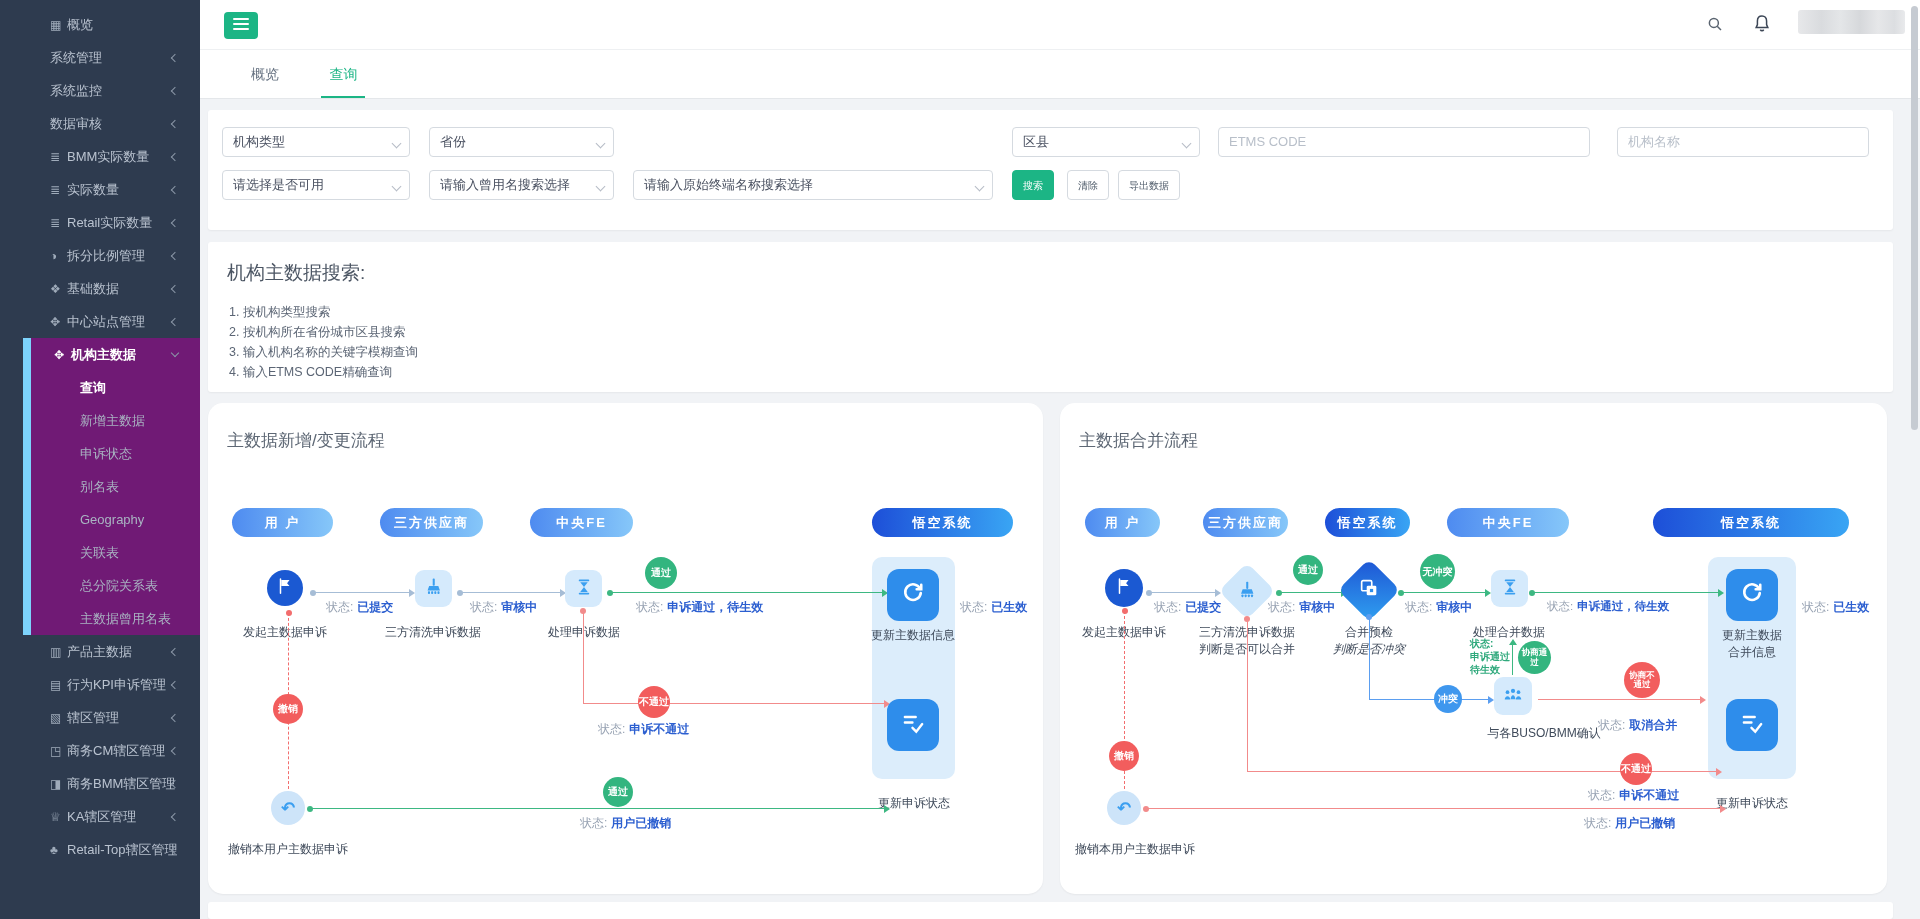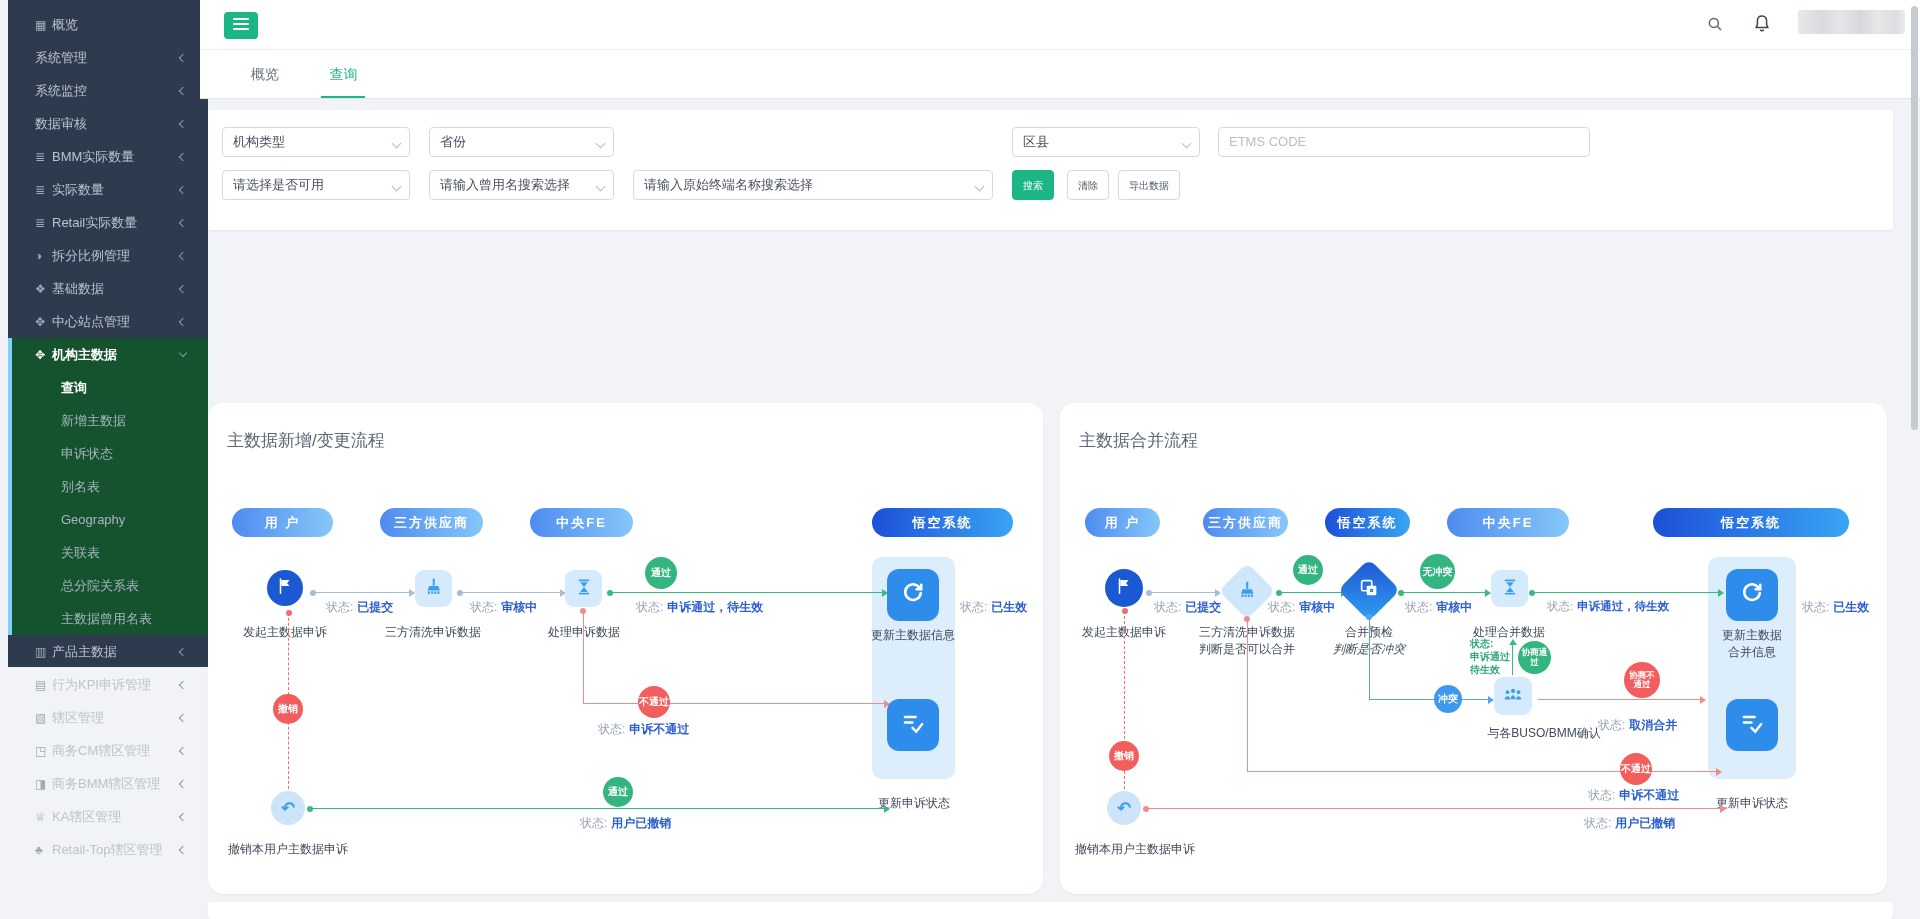--- a/index.html
+++ b/index.html
@@ -1,28 +1,28 @@
 <!DOCTYPE html>
 <html><head>
 <meta charset="utf-8">
 <style>
   html,body{margin:0;padding:0;background:#e9ebee;}
   *{box-sizing:border-box;}
   #app{position:relative;width:1920px;height:919px;background:#f1f3f6;overflow:hidden;
        font-family:"Liberation Sans","DejaVu Sans",sans-serif;color:#495060;}
 
   
-  #sidebar{position:absolute;left:8px;top:0;width:200px;height:667px;background:#2e3b4f;padding-top:8px;}
+  #sidebar{position:absolute;left:0;top:0;width:200px;height:919px;background:#2e3b4f;padding-top:8px;padding-left:23px;}
   .sbi{position:relative;height:33px;line-height:33px;padding-left:27px;font-size:13px;color:#bac3d0;cursor:pointer;white-space:nowrap;}
   .sbi .sbic{display:inline-block;width:17px;font-size:12px;color:#9fabba;}
   .sbi .sbl{vertical-align:top;}
   .chev{position:absolute;right:22px;top:14px;width:6px;height:6px;border-left:1px solid #8b97a7;border-bottom:1px solid #8b97a7;}
   .chev.l{transform:rotate(45deg);}
   .chev.d{transform:rotate(-45deg);top:12px;}
-  #sb-group{background:#14532d;border-left:4px solid #7dd3fc;}
+  #sb-group{background:#701a75;border-left:8px solid #7dd3fc;}
   #sb-group .sbi{padding-left:23px;}
   #sb-group .sbi.parent{color:#fff;font-weight:700;}
   #sb-group .sbi.parent .sbic{color:#fff;}
   .sbi.child{padding-left:49px !important;color:#a9b4c2;}
   .sbi.child.on{color:#fff;font-weight:700;}
 
   
   #header{position:absolute;left:200px;top:0;width:1720px;height:50px;background:#fff;border-bottom:1px solid #eef0f2;}
   #hamburger{position:absolute;left:24px;top:12px;width:34px;height:27px;background:#1cb585;border-radius:4px;cursor:pointer;padding:6px 9px;}
   #hamburger i{display:block;height:2px;background:#fff;margin-bottom:3px;border-radius:1px;}
@@ -151,29 +151,37 @@
   <div id="tabstrip">
     <span class="tab">概览</span>
     <span class="tab active">查询</span>
   </div>
 
   <div class="card" id="filter-card">
     <div class="fld" style="left:14px;top:17px;width:188px;"><span>机构类型</span><i class="dchev"></i></div>
     <div class="fld" style="left:221px;top:17px;width:185px;"><span>省份</span><i class="dchev"></i></div>
     <div class="fld" style="left:804px;top:17px;width:188px;"><span>区县</span><i class="dchev"></i></div>
     <div class="fld ph" style="left:1010px;top:17px;width:372px;"><span>ETMS CODE</span></div>
+    <div class="fld ph" style="left:1409px;top:17px;width:252px;"><span>机构名称</span></div>
 
     <div class="fld" style="left:14px;top:60px;width:188px;"><span>请选择是否可用</span><i class="dchev"></i></div>
     <div class="fld" style="left:221px;top:60px;width:185px;"><span>请输入曾用名搜索选择</span><i class="dchev"></i></div>
     <div class="fld" style="left:425px;top:60px;width:360px;"><span>请输入原始终端名称搜索选择</span><i class="dchev"></i></div>
     <div class="btn primary" style="left:804px;top:60px;width:42px;">搜索</div>
     <div class="btn" style="left:859px;top:60px;width:42px;">清除</div>
     <div class="btn" style="left:910px;top:60px;width:62px;">导出数据</div>
   </div>
 
+  <div class="card" id="info-card">
+    <div id="info-title">机构主数据搜索:</div>
+    <div class="info-item" style="top:62px;">1. 按机构类型搜索</div>
+    <div class="info-item" style="top:82px;">2. 按机构所在省份城市区县搜索</div>
+    <div class="info-item" style="top:102px;">3. 输入机构名称的关键字模糊查询</div>
+    <div class="info-item" style="top:122px;">4. 输入ETMS CODE精确查询</div>
+  </div>
 
   <div class="panel" id="flow-left">
     <div class="ptitle">主数据新增/变更流程</div>
 
     <div class="pill" style="left:24px;width:101px;">用 户</div>
     <div class="pill" style="left:172px;width:103px;">三方供应商</div>
     <div class="pill" style="left:322px;width:103px;">中央FE</div>
     <div class="pill dark" style="left:664px;width:141px;">悟空系统</div>
 
     <div class="fcontainer" style="left:664px;top:154px;width:83px;height:222px;"></div>

